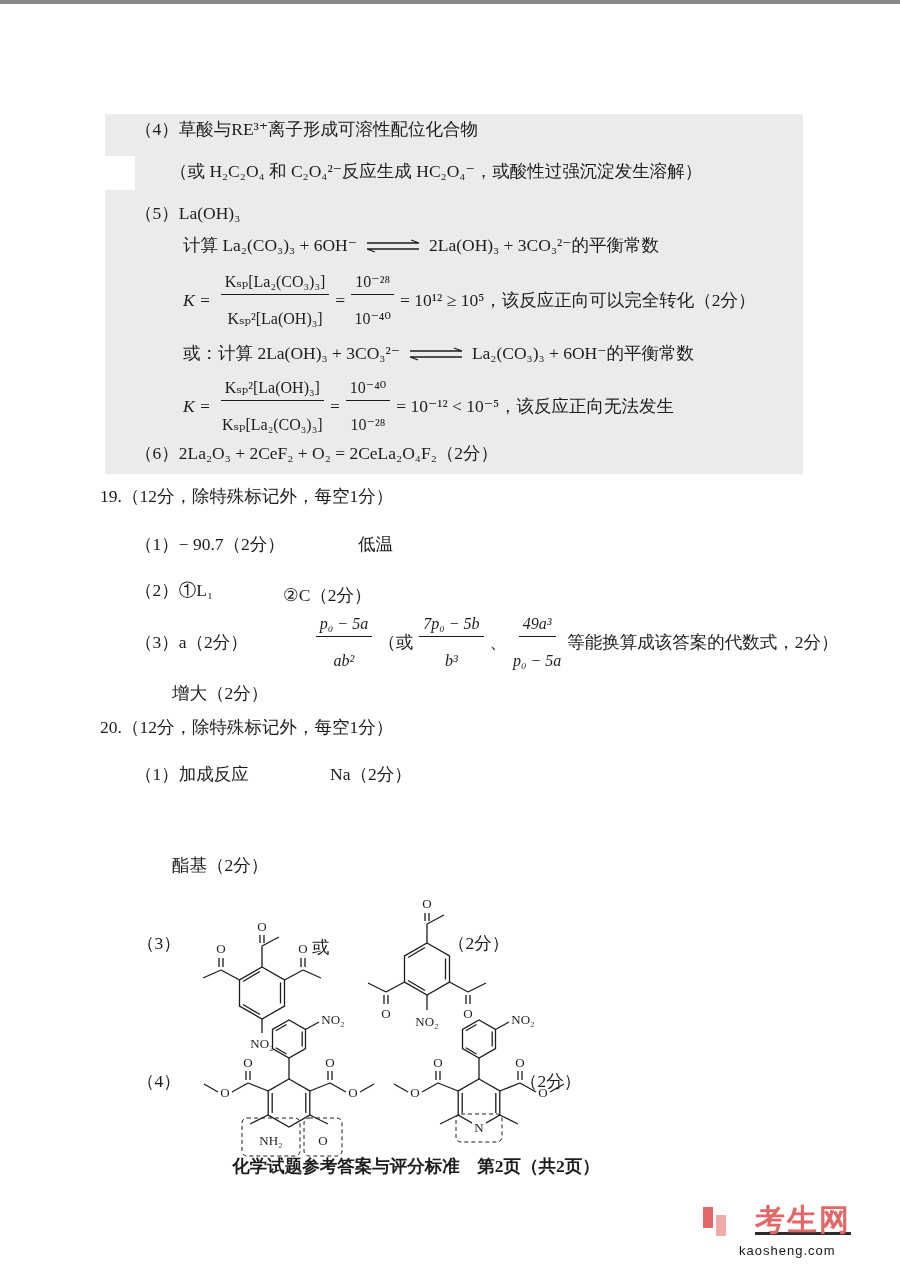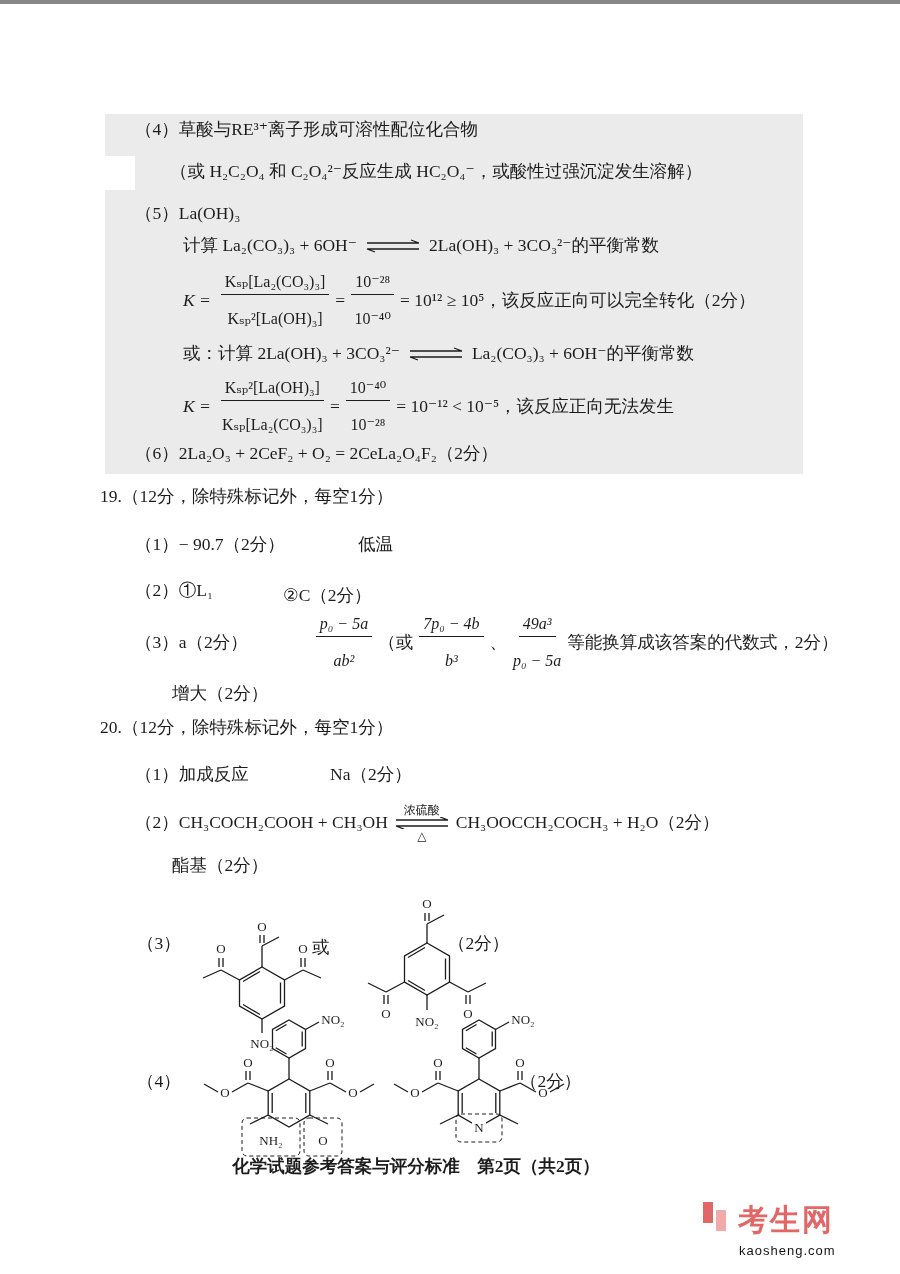--- a/index.html
+++ b/index.html
@@ -19,21 +19,21 @@
   .rxn { display:inline-flex; flex-direction:column; align-items:center; margin:0 5px; line-height:1; }
   .rxn .above, .rxn .below { font-size:12px; }
   .rxn .above { margin-bottom:1px; }
   .rxn .below { margin-top:1px; }
   .sk { stroke:#1c1c1c; stroke-width:1.3; fill:none; }
   .dash { stroke:#1c1c1c; stroke-width:1; fill:none; stroke-dasharray:4 3; }
   .struct { position:absolute; }
   svg text { font-size:13px; fill:#1c1c1c; text-anchor:middle; font-family:"Liberation Serif","DejaVu Serif",serif; }
   .footer { position:absolute; left:0; top:1150px; width:832px; text-align:center; font-weight:bold; font-size:17.5px; }
   .wm { position:absolute; left:703px; top:1196px; opacity:.92; font-family:"Liberation Sans","DejaVu Sans",sans-serif; }
-  .wm-row { display:flex; gap:7px; }
+  .wm-row { display:flex; align-items:center; gap:24px;text-decoration:underline; }
   .wm-mark { position:relative; width:28px; height:32px; }
   .wm-mark .b1 { position:absolute; left:0; top:2px; width:10px; height:21px; background:#e05b5b; }
   .wm-mark .b2 { position:absolute; left:13px; top:10px; width:10px; height:21px; background:#efa3a3; }
   .wm-name { font-size:30px; font-weight:bold; color:#e05b5b; letter-spacing:2px; }
   .wm-domain { font-size:13px; color:#000000; letter-spacing:1px; margin:2px 0 0 36px; }
 </style>
 </head>
 <body>
 
 <div class="page">
@@ -98,48 +98,37 @@
   <div class="line" style="left:283px;top:580px">②C（2分）</div>
 
   <div class="line row" style="left:135px;top:610px">
     <span style="margin-right:62px">（3）a（2分）</span>
     <span class="frac alg">
       <span class="num">p₀ − 5a</span>
       <span class="den">ab²</span>
     </span>
     <span>（或</span>
     <span class="frac alg">
-      <span class="num">7p₀ − 4b</span>
+      <span class="num">7p₀ − 5b</span>
       <span class="den">b³</span>
     </span>
     <span>、</span>
     <span class="frac alg">
       <span class="num">49a³</span>
       <span class="den">p₀ − 5a</span>
     </span>
     <span>等能换算成该答案的代数式，2分）</span>
   </div>
 
   <div class="line" style="left:172px;top:678px">增大（2分）</div>
 
   <div class="line" style="left:100px;top:712px">20.（12分，除特殊标记外，每空1分）</div>
   <div class="line" style="left:135px;top:759px">（1）加成反应</div>
   <div class="line" style="left:330px;top:759px">Na（2分）</div>
 
-  <div class="line row" style="left:135px;top:800px">
-    <span>（2）CH₃COCH₂COOH + CH₃OH</span>
-    <span class="rxn">
-      <span class="above">浓硫酸</span>
-      <svg width="58" height="12" viewBox="0 0 58 12">
-          <path class="sk" d="M3 3 H55 M55 3 l-8 -3 M55 9 H3 M3 9 l8 3"></path>
-        </svg>
-      <span class="below">△</span>
-    </span>
-    <span>CH₃OOCCH₂COCH₃ + H₂O（2分）</span>
-  </div>
 
   <div class="line" style="left:172px;top:850px">酯基（2分）</div>
 
   <div class="line" style="left:137px;top:928px">（3）</div>
 
   <svg class="struct" style="left:190px;top:880px" width="150" height="178" viewBox="0 0 150 178">
     <path class="sk" d="M72 83 L94.5 96 L94.5 122 L72 135 L49.5 122 L49.5 96 Z"></path>
     <path class="sk" d="M90.5 98.5 V119.5 M70 130.5 L53 120.5 M53 97.5 L70 87.5"></path>
     <path class="sk" d="M72 83 V62 M70 59 V51 M74 59 V51 M72 62 L89 53"></path>
     <path class="sk" d="M49.5 96 L31 86 M29 83 V74 M33 83 V74 M31 86 L13 94"></path>

